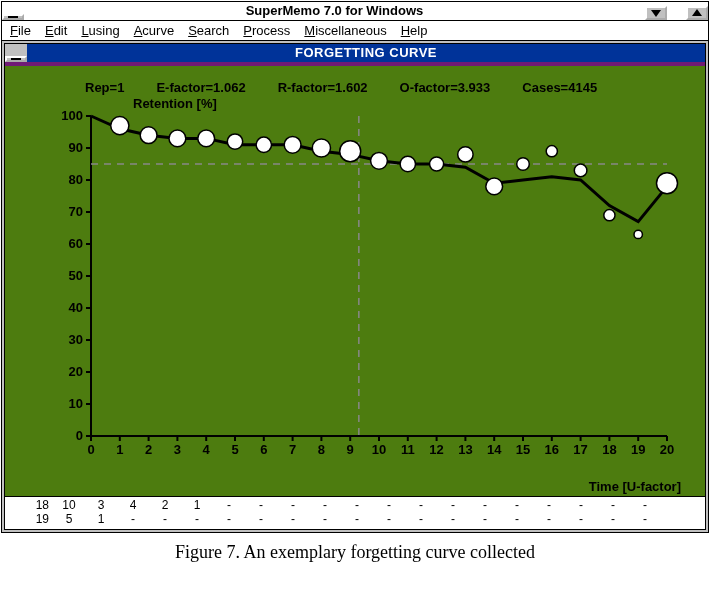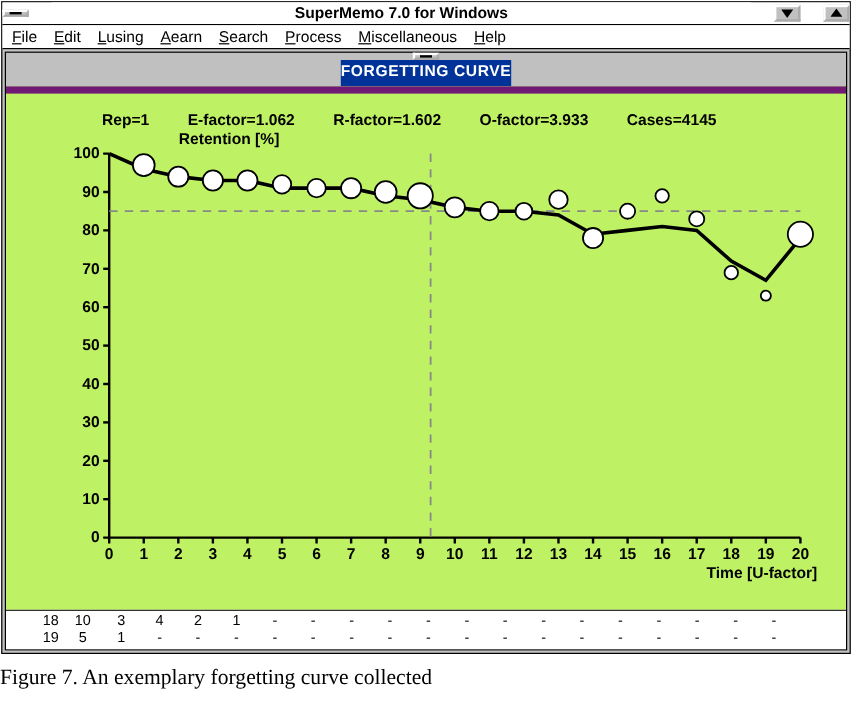--- a/index.html
+++ b/index.html
@@ -14,21 +14,21 @@
     position: relative;
   }
   .outer-frame {
     border: 1px solid #000;
     width: 706px;
     margin: 1px;
     background: #c0c0c0;
   }
   .titlebar {
     display: flex;
-    align-items: center;
+    align-items: flex-end;
     height: 18px;
     background: #fff;
     border-bottom: 1px solid #000;
     gap: 19px;
   }
   .sysbox, .minmax {
     width: 18px;
     border: 2px outset #fff;
     background: #c0c0c0;
     display: flex;
@@ -56,85 +56,85 @@
     font-size: 13px;
   }
   .menuitem { cursor: default; }
   .menuitem u { text-decoration: underline; }
   .subwin {
     margin: 2px;
     border: 1px solid #000;
   }
   .sub-title {
     display:flex;
-    align-items:center;
-    height:28px;
-    flex-direction:column;
+    align-items:flex-end;
+    height:18px;
   }
   .sub-title .sub-sys {
     width:18px;
     background:#c0c0c0;
     border:2px outset #fff;
     display:flex;align-items:center;justify-content:center;
   }
   .sub-title .sub-sys .bar { width:10px;height:2px;background:#000; }
   .sub-title .sub-text {
     flex:1;
     background:#003399;
     color:#fff;
     font-weight:bold;
     text-align:center;
     line-height:18px;
     font-size:13px;
     letter-spacing:0.5px;
   }
   .chart-area {
-    background:#bef264;
+    background:#4d7c0f;
     height: 430px;
     position:relative;
-    border-top:6px solid #701a75;
+    border-top:4px solid #701a75;
   }
   .stats-row {
     position:absolute;
     top:14px; left:80px; right:20px;
     font-weight:bold;
     font-size:13px;
     display:flex;
     gap:32px;
   }
   .ylabel {
     position:absolute;
-    top:30px; left:96px;
+    top:30px; left:80px;
     font-weight:bold;
     font-size:13px;
     padding-left:48px;
   }
   .xlabel {
     position:absolute;
-    bottom:23px; right:24px;
+    bottom:2px; right:24px;
     font-weight:bold;
     font-size:13px;
   }
   svg.plot {
     position:absolute;
     left:40px; top:40px;
     width:640px; height:370px;
   }
   .bottom-rows {
     background:#fff;
     border-top:1px solid #000;
     font-size:12px;
     padding:1px 0 3px 0;
     line-height:14px;
     font-family: "MS Sans Serif", Arial, sans-serif;
   }
   .bottom-rows .row { display:flex; }
   .bottom-rows .cell { width:32px; text-align:center; }
   .bottom-rows .cell.lead { width:44px; text-align:right; padding-right:4px; font-weight:normal;}
   .caption {
+    text-align:center;
     font-family: "Times New Roman", serif;
     font-size:18px;
     margin-top:8px;
     line-height:22px;
   }
 </style>
 </head>
 <body>
 
 <div class="outer-frame">
@@ -153,21 +153,21 @@
       <svg width="10" height="10">
           <polygon points="0,8 10,8 5,1" fill="#000"></polygon>
         </svg>
     </div>
   </div>
 
   <div class="menubar">
     <span class="menuitem"><u>F</u><span>ile</span></span>
     <span class="menuitem"><u>E</u><span>dit</span></span>
     <span class="menuitem"><u>L</u><span>using</span></span>
-    <span class="menuitem"><u>A</u><span>earn</span></span>
+    <span class="menuitem"><u>A</u><span>curve</span></span>
     <span class="menuitem"><u>S</u><span>earch</span></span>
     <span class="menuitem"><u>P</u><span>rocess</span></span>
     <span class="menuitem"><u>M</u><span>iscellaneous</span></span>
     <span class="menuitem"><u>H</u><span>elp</span></span>
   </div>
 
   <div class="subwin">
     <div class="sub-title">
       <div class="sub-sys">
           <div class="bar"></div>

